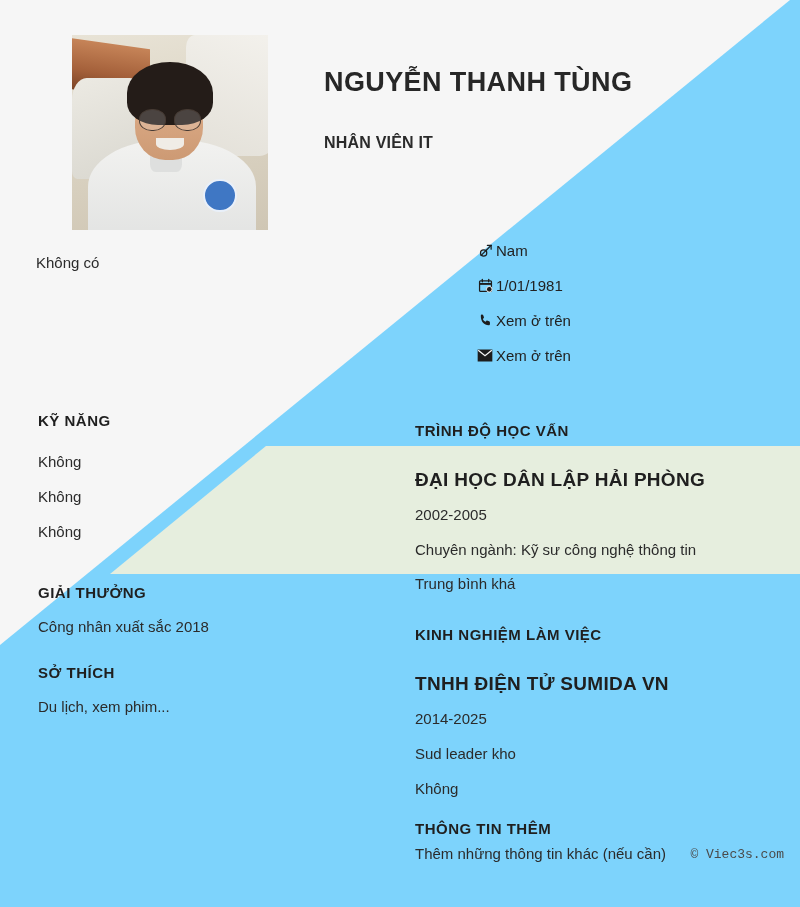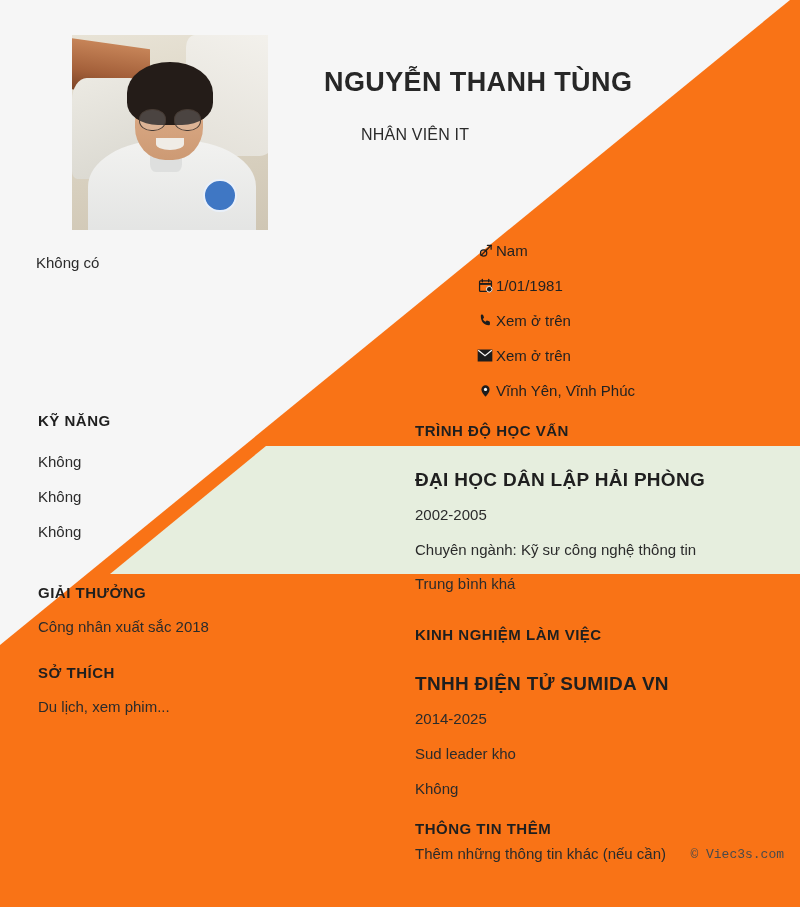--- a/index.html
+++ b/index.html
@@ -13,21 +13,21 @@
     background: #ffffff;
     position: relative;
     overflow: hidden;
     -webkit-font-smoothing: antialiased;
   }
 
   
   #cv-root {
     position: absolute;
     inset: 0;
-    background: #f97316;
+    background: #7dd3fc;
   }
   
   .bg-gray-wedge {
     position: absolute;
     inset: 0;
     background: #f6f6f6;
     clip-path: polygon(0 0, 790px 0, 0 645px);
     z-index: 0;
   }
   
@@ -130,27 +130,26 @@
     top: 67px;
     font-size: 27px;
     font-weight: 700;
     letter-spacing: 0.4px;
     color: #272727;
     white-space: nowrap;
   }
   .job-title {
     position: absolute;
     left: 324px;
-    top: 126px;
+    top: 134px;
     font-size: 16px;
-    font-weight: 400;
+    font-weight: 700;
     color: #2b2b2b;
     letter-spacing: 0.2px;
     white-space: nowrap;
-    margin-left: 37px;
   }
 
   
   .left-note {
     position: absolute;
     left: 36px;
     top: 254px;
     font-size: 15px;
     color: #2b2b2b;
   }
@@ -308,29 +307,20 @@
       <div class="contact-row">
         <span class="c-icon">
           <svg width="16" height="13" viewBox="0 0 24 18" fill="currentColor">
             <path d="M1 0h22v18H1z" fill="currentColor"></path>
             <path d="M1.8 1.2L12 9.4 22.2 1.2" fill="none" stroke="#f6f6f6" stroke-width="2"></path>
           </svg>
         </span>
         <span class="c-text">Xem ở trên</span>
       </div>
 
-      <div class="contact-row">
-        <span class="c-icon">
-          <svg width="13" height="16" viewBox="0 0 24 24" fill="currentColor">
-            <path d="M12 1.5C7.9 1.5 4.5 4.9 4.5 9c0 5.6 7.5 13.5 7.5 13.5S19.5 14.6 19.5 9c0-4.1-3.4-7.5-7.5-7.5z"></path>
-            <circle cx="12" cy="9" r="2.9" fill="#f6f6f6"></circle>
-          </svg>
-        </span>
-        <span class="c-text">Vĩnh Yên, Vĩnh Phúc</span>
-      </div>
 
     </div>
 
     <div class="col-left sec-head" id="skills-head">KỸ NĂNG</div>
     <div class="col-left body-text" id="skill-0">Không</div>
     <div class="col-left body-text" id="skill-1">Không</div>
     <div class="col-left body-text" id="skill-2">Không</div>
 
     <div class="col-left sec-head" id="awards-head">GIẢI THƯỞNG</div>
     <div class="col-left body-text" id="award-0">Công nhân xuất sắc 2018</div>

